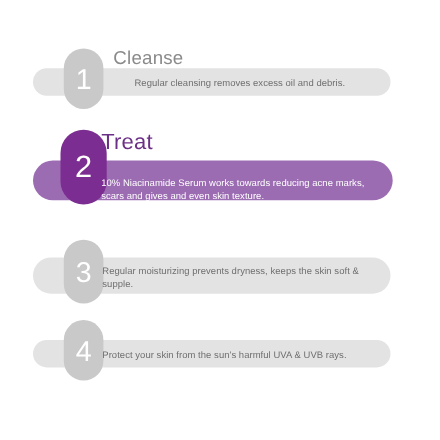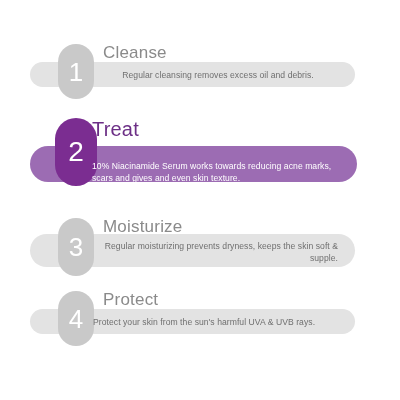--- a/index.html
+++ b/index.html
@@ -119,26 +119,24 @@
     </div>
     <div class="heading" style="top:119px;left:92px;">Treat</div>
     <div class="desc" style="top:160px;left:92px;width:248px;">10% Niacinamide Serum works towards reducing acne marks, scars and gives and even skin texture.</div>
   </div>
 
   <div class="step" style="top:0;height:290px;">
     <div class="bar" style="top:234px;left:30px;width:325px;height:33px;"></div>
     <div class="badge" style="top:218px;height:58px;">
       <span class="badge-num">3</span>
     </div>
-    <div class="heading" style="top:218px;">Moisturize</div>
-    <div class="desc" style="top:240px;width:245px;text-align:right;">Regular moisturizing prevents dryness, keeps the skin soft &amp; supple.</div>
+    <div class="desc" style="top:240px;width:245px;">Regular moisturizing prevents dryness, keeps the skin soft &amp; supple.</div>
   </div>
 
   <div class="step" style="top:0;height:370px;">
     <div class="bar" style="top:309px;left:30px;width:325px;height:25px;"></div>
     <div class="badge" style="top:291px;height:55px;">
       <span class="badge-num">4</span>
     </div>
-    <div class="heading" style="top:291px;">Protect</div>
     <div class="desc" style="top:316px;">Protect your skin from the sun's harmful UVA &amp; UVB rays.</div>
   </div>
 
 </div>
 
 </body></html>

